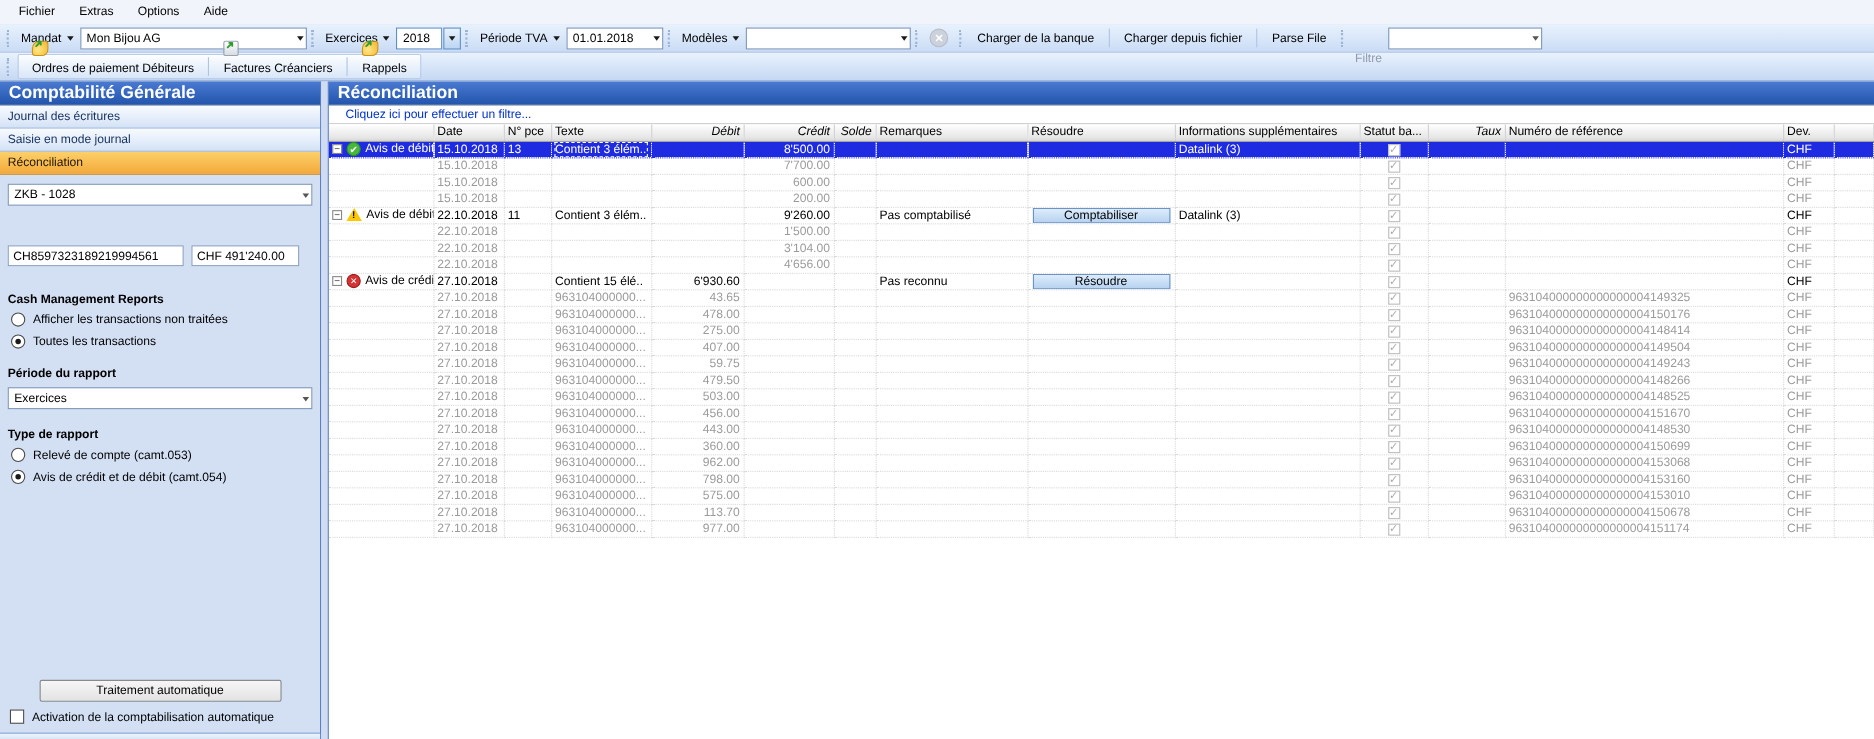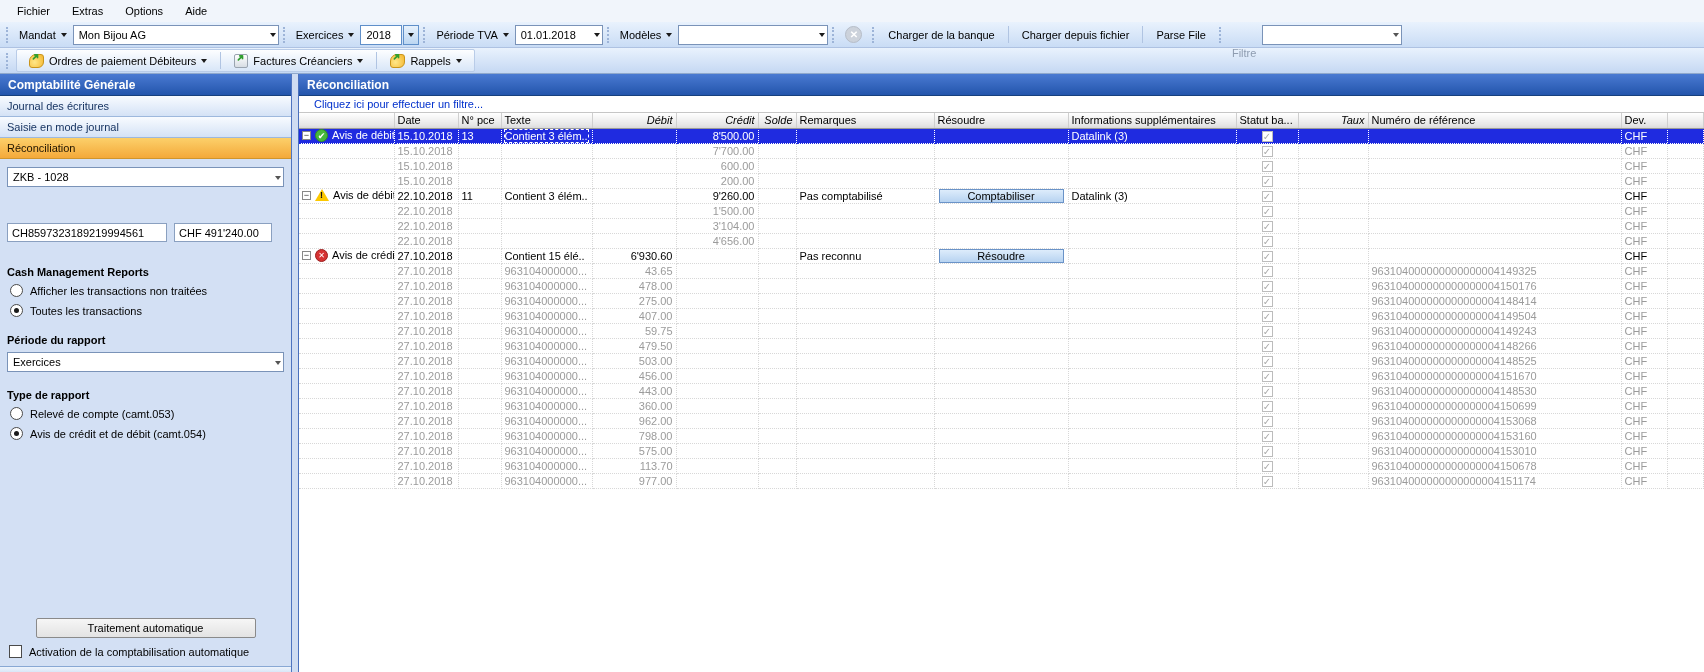--- a/index.html
+++ b/index.html
@@ -24,38 +24,38 @@
   .combo { height:20px; background:#fff; border:1px solid #7a93b8; display:flex; align-items:center;
     justify-content:space-between; padding:0 2px 0 5px; white-space:nowrap; }
   .combo .dd { margin-top:4px; }
   .spin-btn { width:16px; height:20px; background:linear-gradient(#e7f1fc,#bcd6f2); border:1px solid #5f8fc9;
     display:flex; align-items:center; justify-content:center; margin-left:1px; }
   .tb-btn { padding:4px 9px; white-space:nowrap; cursor:default; }
   .round-x { width:17px; height:17px; border-radius:50%; background:#ccd2db; border:1px solid #b6bdc8;
     color:#fff; font-weight:bold; font-size:10px; display:flex; align-items:center; justify-content:center; margin:0 6px; }
   .tb2-strip { display:flex; align-items:center; height:23px; background:linear-gradient(#fdfeff,#d8e6f8);
     border:1px solid #b9cce8; border-radius:2px; margin-left:3px; padding:0 5px; gap:2px; }
-  .tb2-btn { display:flex; align-items:center; gap:5px; padding:2px 7px; white-space:nowrap; }
+  .tb2-btn { display:flex; gap:5px; padding:2px 7px; white-space:nowrap;flex-direction:column; }
   .icon-send { position:relative; width:15px; height:14px; display:inline-block;
     background:radial-gradient(circle at 35% 60%, #ffe788, #f4b52c); border:1px solid #c9941a; border-radius:7px 3px 6px 3px; }
   .icon-send::after { content:"➜"; position:absolute; left:1px; top:-4px; color:#2f9e2f; font-size:10px;
     font-weight:bold; transform:rotate(-45deg); }
   .icon-invoice { position:relative; width:14px; height:14px; display:inline-block;
     background:linear-gradient(#ffffff,#d7dde4); border:1px solid #9aa4b0; border-radius:2px; }
   .icon-invoice::after { content:"➜"; position:absolute; left:1px; top:-3px; color:#2f9e2f; font-size:10px;
     font-weight:bold; transform:rotate(-45deg); }
 
   
   .content { display:flex; height:598px; }
   .sidebar { width:292px; background:#d3e0f4; border-right:1px solid #4f74c0; display:flex; flex-direction:column; }
   .splitter { width:7px; background:#cfdcf2; border-right:1px solid #4a70bd; }
   .main { flex:1; background:#fff; display:flex; flex-direction:column; }
 
   .panel-header { height:22px; background:linear-gradient(#4a7ad2,#2355ac); color:#fff; font-weight:bold;
-    font-size:12px; display:flex; align-items:center; padding-left:8px; border-bottom:1px solid #17407e; }
+    font-size:16px; display:flex; align-items:center; padding-left:8px; border-bottom:1px solid #17407e; }
 
   
   .nav-item { height:21px; background:linear-gradient(#f8fbff,#d4e2f6); border-bottom:1px solid #9db8dd;
     display:flex; align-items:center; padding-left:7px; color:#13305e; cursor:default; }
   .nav-item.active { background:linear-gradient(#fcd06a,#f4a93a); border-bottom:1px solid #d0952d; color:#201500; }
   .side-body { flex:1; display:flex; flex-direction:column; padding:8px 7px 0 7px; }
   .side-combo { margin-bottom:7px; }
   .field-row { display:flex; gap:7px; margin-bottom:14px; }
   .textbox { height:19px; background:#fff; border:1px solid #8aa0c0; display:flex; align-items:center; padding:0 4px;
     white-space:nowrap; overflow:hidden;margin-top:29px; }

